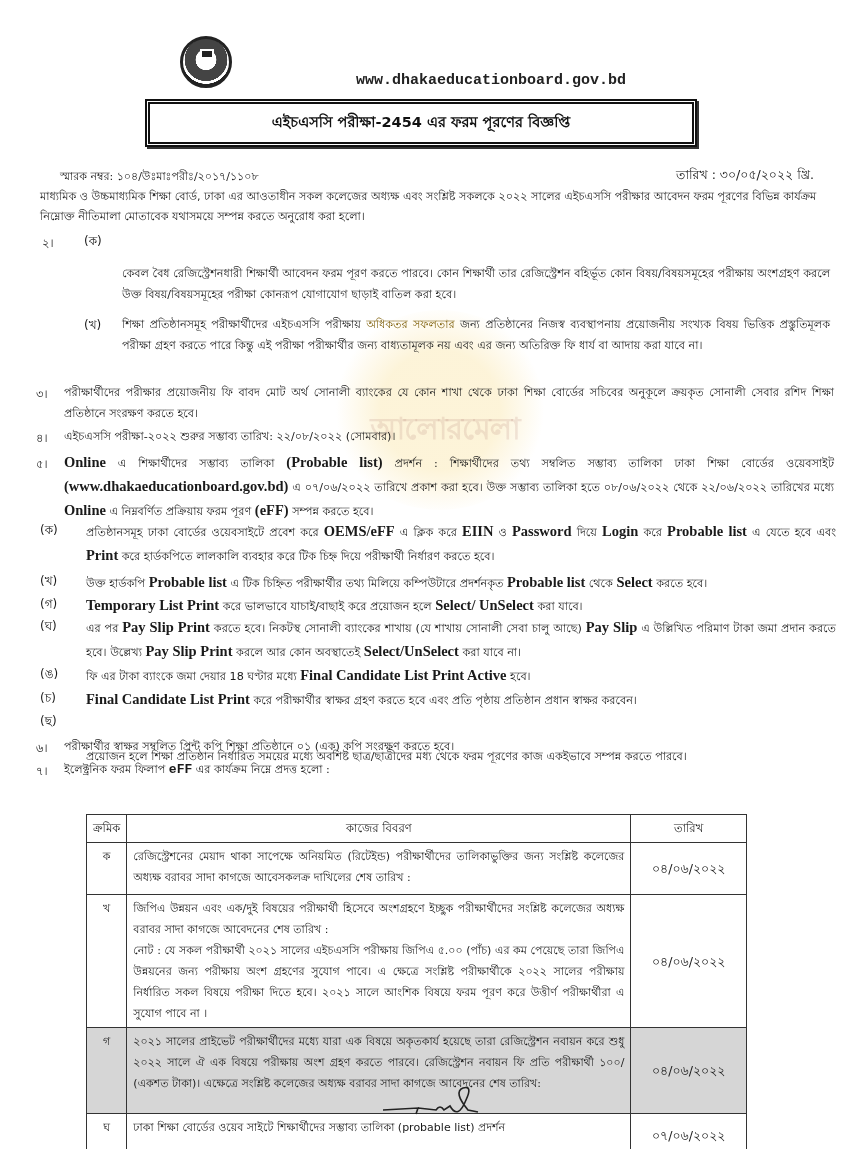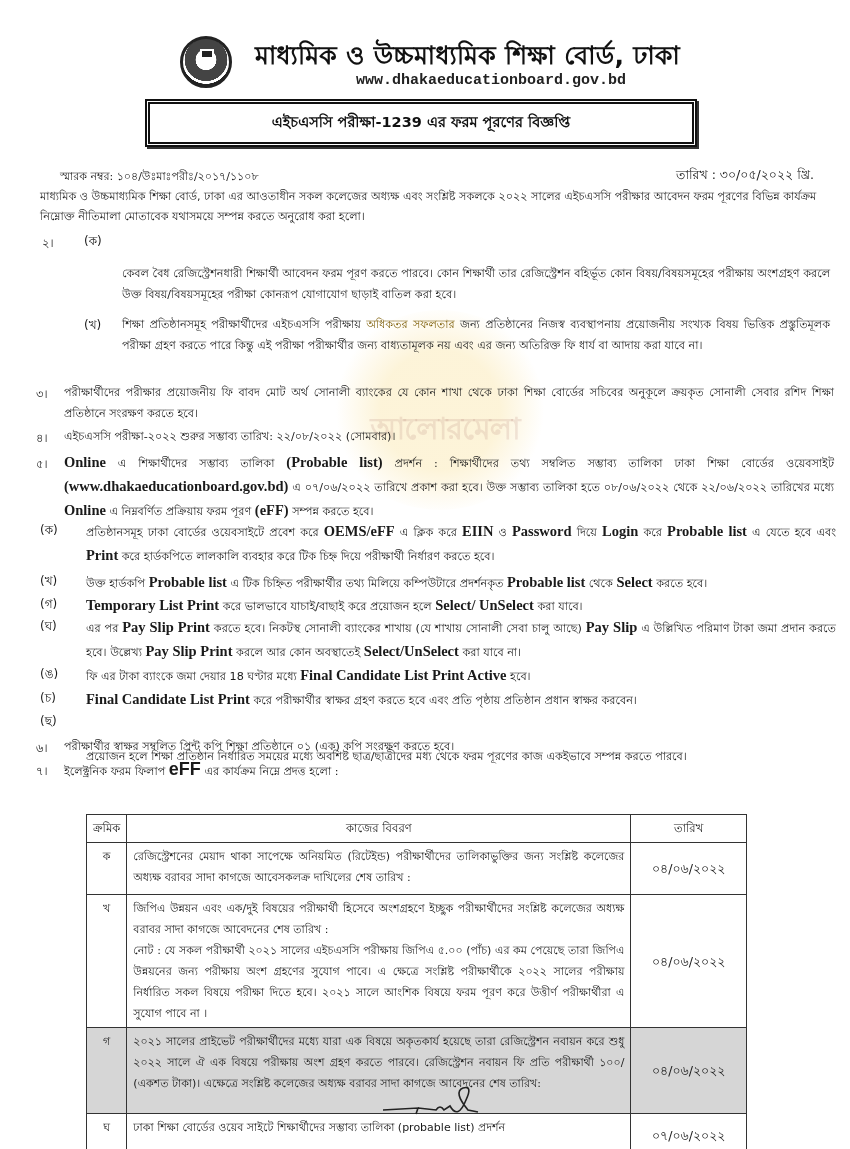--- a/index.html
+++ b/index.html
@@ -42,26 +42,25 @@
 
   .signature { position: absolute; left: 378px; top: 1080px; width: 110px; height: 40px; }
 </style>
 </head>
 <body>
 
 <div class="header">
   <div class="logo">
       <div class="book"></div>
     </div>
-  <div class="board-name">মাধ্যমিক ও উচ্চমাধ্যমিক শিক্ষা বোর্ড, ঢাকা</div>
   <div class="website">www.dhakaeducationboard.gov.bd</div>
 </div>
 
 <div class="title-box">
-  <span>এইচএসসি পরীক্ষা-1239 এর ফরম পূরণের বিজ্ঞপ্তি</span>
+  <span>এইচএসসি পরীক্ষা-2454 এর ফরম পূরণের বিজ্ঞপ্তি</span>
 </div>
 
 <div class="memo">স্মারক নম্বর: ১০৪/উঃমাঃপরীঃ/২০১৭/১১০৮</div>
 <div class="date">তারিখ : ৩০/০৫/২০২২ খ্রি.</div>
 
 <div class="intro">মাধ্যমিক ও উচ্চমাধ্যমিক শিক্ষা বোর্ড, ঢাকা এর আওতাধীন সকল কলেজের অধ্যক্ষ এবং সংশ্লিষ্ট সকলকে ২০২২ সালের এইচএসসি পরীক্ষার আবেদন ফরম পূরণের বিভিন্ন কার্যক্রম নিম্নোক্ত নীতিমালা মোতাবেক যথাসময়ে সম্পন্ন করতে অনুরোধ করা হলো।</div>
 
 <div class="watermark">
   <div class="wm-text">আলোরমেলা</div>
 </div>
@@ -96,21 +95,21 @@
     <div class="sub" style="left: 40px; top: 689px;">(চ)</div>
     <div class="txt" style="left: 86px; top: 688px; width: 750px; line-height: 23px;"><span class="en">Final Candidate List Print</span><span> করে পরীক্ষার্থীর স্বাক্ষর গ্রহণ করতে হবে এবং প্রতি পৃষ্ঠায় প্রতিষ্ঠান প্রধান স্বাক্ষর করবেন।</span></div>
     <div class="sub" style="left: 40px; top: 712px;">(ছ)</div>
     <div class="txt" style="left: 86px; top: 711px; width: 750px; line-height: 23px; margin-top: 34px;"><span>প্রয়োজন হলে শিক্ষা প্রতিষ্ঠান নির্ধারিত সময়ের মধ্যে অবশিষ্ট ছাত্র/ছাত্রীদের মধ্য থেকে ফরম পূরণের কাজ একইভাবে সম্পন্ন করতে পারবে।</span></div>
   </div>
 
 <div class="num" style="left:36px;top:740px;">৬।</div>
 <div class="txt" style="left:64px;top:736px;width:770px;">পরীক্ষার্থীর স্বাক্ষর সম্বলিত প্রিন্ট কপি শিক্ষা প্রতিষ্ঠানে ০১ (এক) কপি সংরক্ষণ করতে হবে।</div>
 
 <div class="num" style="left:36px;top:763px;">৭।</div>
-<div class="txt" style="left:64px;top:759px;width:770px;"><span>ইলেক্ট্রনিক ফরম ফিলাপ </span><span style="font-family:Liberation Sans, sans-serif;font-weight:bold;font-size:18px;">eFF</span><span> এর কার্যক্রম নিম্নে প্রদত্ত হলো :</span></div>
+<div class="txt" style="left:64px;top:759px;width:770px;"><span>ইলেক্ট্রনিক ফরম ফিলাপ </span><span style="font-family:Liberation Mono, monospace;font-weight:bold;font-size:13px;">eFF</span><span> এর কার্যক্রম নিম্নে প্রদত্ত হলো :</span></div>
 
 <table class="sched">
   <thead>
     <tr>
       <th>ক্রমিক</th>
       <th>কাজের বিবরণ</th>
       <th>তারিখ</th>
     </tr>
   </thead>
   <tbody>

